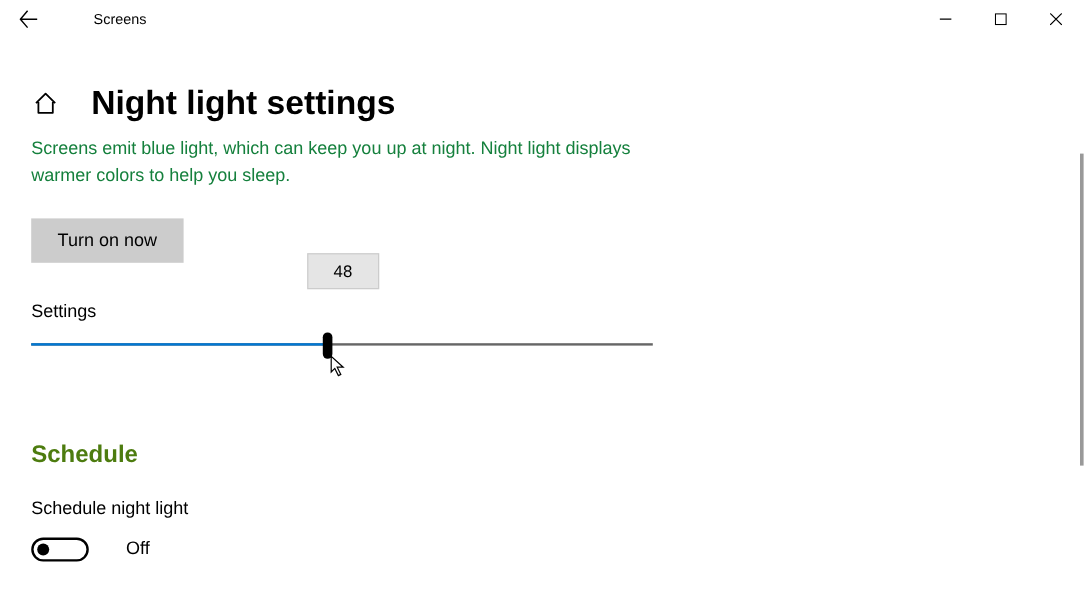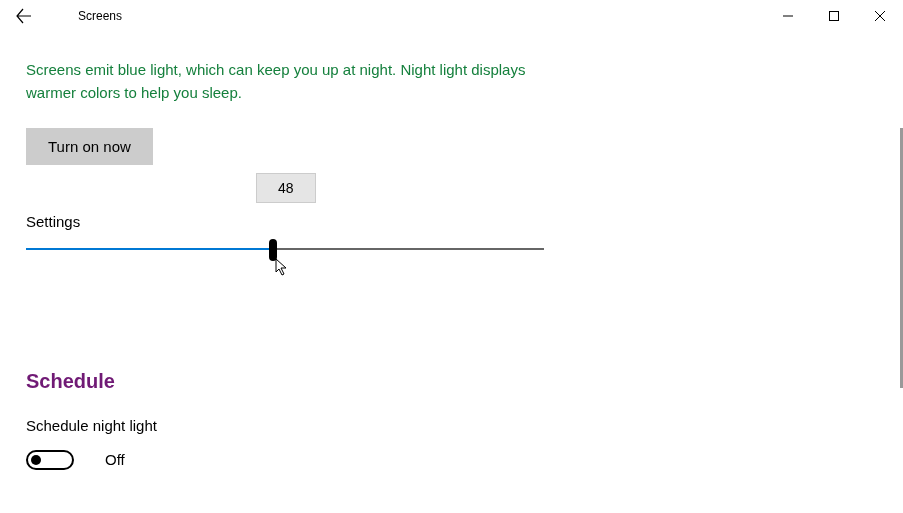--- a/index.html
+++ b/index.html
@@ -80,21 +80,21 @@
       color: #15803d;
       max-width: 540px;
       margin-bottom: 23px;
     }
     .primary-btn {
       background: #cccccc;
       border: none;
       padding: 10px 22px;
       font-size: 15px;
       cursor: pointer;
-      margin-bottom: 16px;
+      margin-bottom: 0;
     }
     .slider-section {
       width: 518px;
       position: relative;
       margin-top: 32px;
     }
     .slider-label {
       font-size: 15px;
       color: #000;
       margin-bottom: 10px;
@@ -137,22 +137,22 @@
     }
     .cursor-arrow {
       position: absolute;
       left: 249px;
       top: 10px;
       pointer-events: none;
     }
     .section-heading {
       font-size: 20px;
       font-weight: 600;
-      color: #701a75;
-      margin-top: 120px;
+      color: #4d7c0f;
+      margin-top: 80px;
       margin-bottom: 24px;
     }
     .toggle-label {
       font-size: 15px;
       color: #000;
       margin-bottom: 16px;
     }
     .toggle-row {
       display: flex;
       align-items: center;
@@ -212,20 +212,28 @@
     </div>
     <div class="window-btn">
       <svg width="10" height="10">
           <path d="M0 0 L10 10 M10 0 L0 10" stroke="#000" stroke-width="1"></path>
         </svg>
     </div>
   </div>
 </div>
 
 <div class="content">
+  <div class="page-header">
+    <div class="home-icon">
+      <svg width="20" height="20" viewBox="0 0 20 20">
+        <path d="M 2 10 L 10 2 L 18 10 M 4 9 L 4 18 L 16 18 L 16 9" stroke="#000" stroke-width="1.5" fill="none" stroke-linejoin="round"></path>
+      </svg>
+    </div>
+    <h1 class="page-title">Night light settings</h1>
+  </div>
 
   <p class="description">Screens emit blue light, which can keep you up at night. Night light displays warmer colors to help you sleep.</p>
 
   <button class="primary-btn">Turn on now</button>
 
   <div class="slider-section">
     <div class="slider-tooltip">48</div>
     <span class="slider-label">Settings</span>
     <div class="slider-track">
       <div class="slider-fill"></div>

